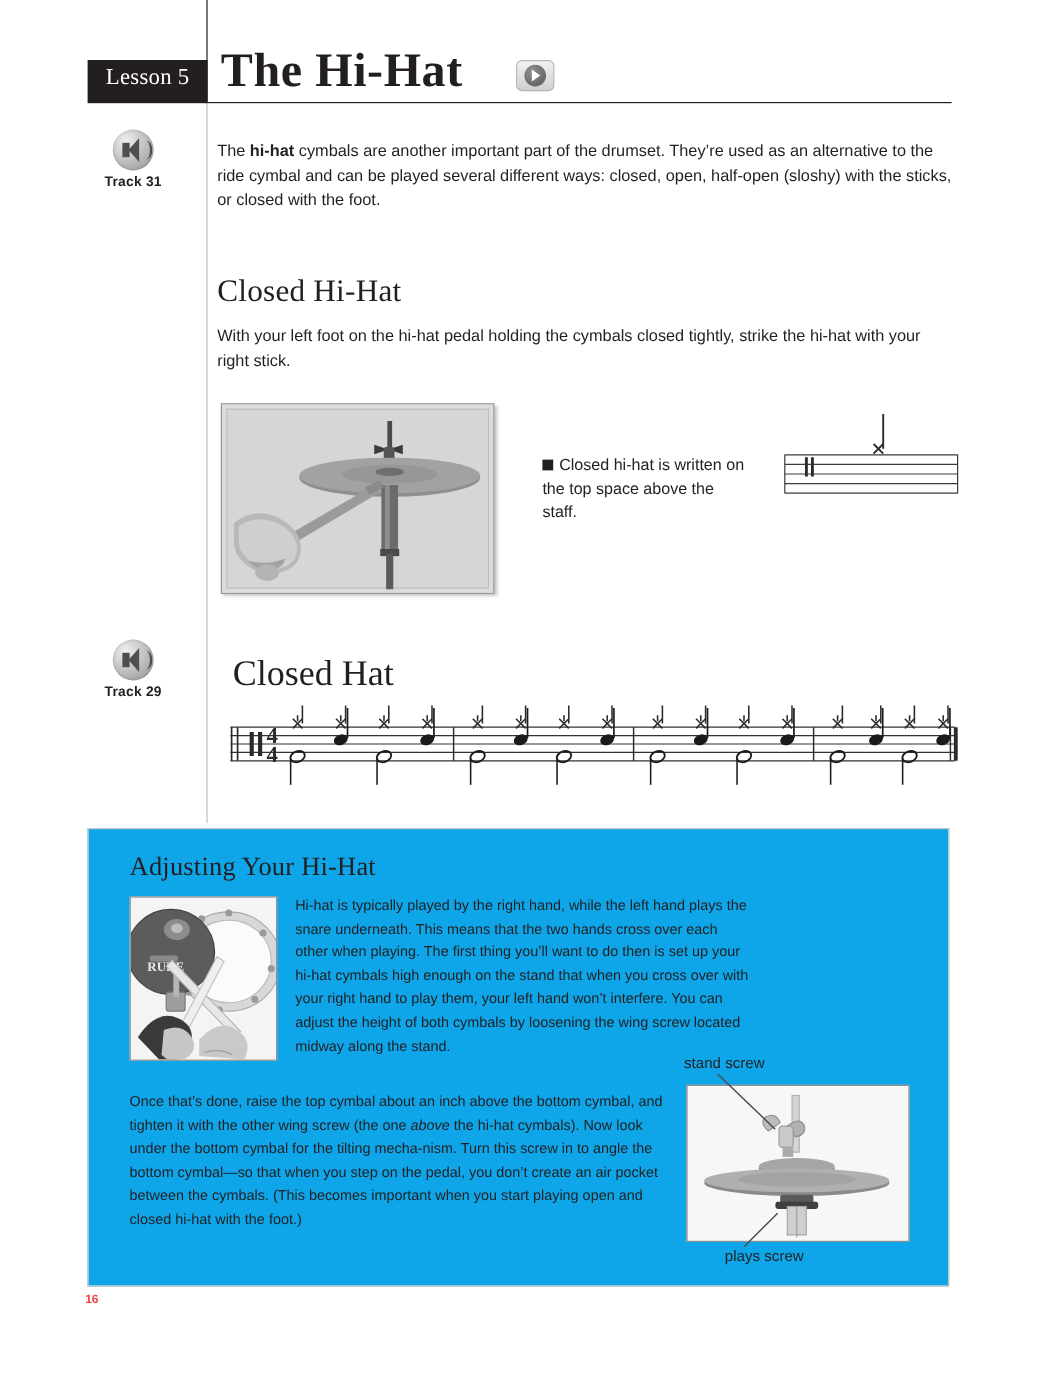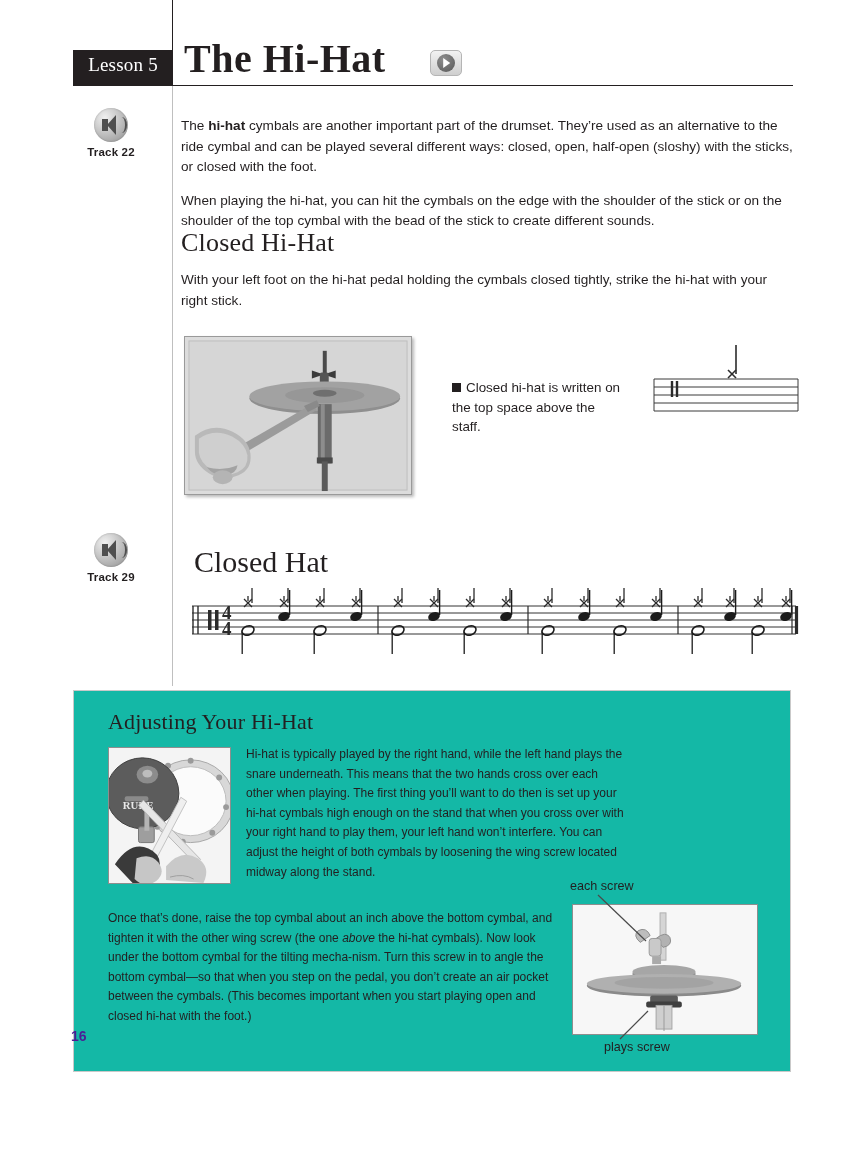--- a/index.html
+++ b/index.html
@@ -143,21 +143,21 @@
     position: absolute; left: 182px; top: 533px;
     font-family: "Liberation Serif", serif;
     font-weight: 400; font-size: 30px; line-height: 34px;
     margin: 12px; color: #231f20;
   }
 
   
   .panel {
     position: absolute; left: 73px; top: 690px;
     width: 718px; height: 382px;
-    background: #14b8a6; border: 1px solid #c9c9c9;
+    background: #0ea5e9; border: 1px solid #c9c9c9;
     box-sizing: border-box;
     text-decoration: underline;
   }
   .panel h3 {
     position: absolute; left: 34px; top: 18px; margin: 0;
     font-family: "Liberation Serif", serif;
     font-weight: 400; font-size: 22px; line-height: 26px;
     color: #231f20; letter-spacing: .2px;
   }
   .panel p {
@@ -165,22 +165,22 @@
   }
   .panel p i { font-style: italic; }
 
   .lbl-small {
     position: absolute; font-size: 12.6px; color: #231f20;
     line-height: 15px; white-space: nowrap;
   }
 
   
   .pageno {
-    position: absolute; left: 71px; top: 1028px;
-    font-size: 14px; font-weight: 700; color: #4c1d95;
+    position: absolute; left: 71px; top: 1078px;
+    font-size: 10px; font-weight: 700; color: #ef4444;
   }
 </style>
 </head>
 <body>
 
 <div class="page">
 
   <div class="vrule"></div>
   <div class="vrule2"></div>
 
@@ -189,26 +189,25 @@
   <div class="video-icon">
     <div class="circ"></div>
     <div class="tri"></div>
   </div>
   <div class="header-rule"></div>
 
   <div class="track" style="left:68px; top:108px;">
     <div class="spk">
         <div class="wave"></div>
       </div>
-    <div class="lbl">Track 22</div>
+    <div class="lbl">Track 31</div>
   </div>
 
   <div class="body-col" style="top:116px;">
     <p class="bt"><span>The </span><b>hi-hat</b><span> cymbals are another important part of the drumset. They’re used as an alternative to the ride cymbal and can be played several different ways: closed, open, half-open (sloshy) with the sticks, or closed with the foot.</span></p>
-    <p class="bt">When playing the hi-hat, you can hit the cymbals on the edge with the shoulder of the stick or on the shoulder of the top cymbal with the bead of the stick to create different sounds.</p>
   </div>
 
   <div class="body-col" style="top:228px;">
     <h2 class="sub">Closed Hi-Hat</h2>
     <p class="bt">With your left foot on the hi-hat pedal holding the cymbals closed tightly, strike the hi-hat with your right stick.</p>
   </div>
 
   <div class="photo" style="left:184px; top:336px; width:228px; height:159px;">
     <svg viewBox="0 0 228 159" preserveAspectRatio="none">
       <rect width="228" height="159" fill="#dcdcdc"></rect>
@@ -472,21 +471,21 @@
         <path d="M28 112 q14 -6 22 4 q8 11 -2 19 q-12 8 -22 -2 z" fill="#c6c6c6"></path>
         <path d="M58 120 q16 -18 32 -8 q14 9 6 25 l-38 -3 z" fill="#c9c9c9"></path>
         <path d="M62 131 q14 -4 24 2" stroke="#9e9e9e" fill="none"></path>
       </svg>
     </div>
 
     <p style="position:absolute; left:172px; top:54px; width:378px;">Hi-hat is typically played by the right hand, while the left hand plays the snare underneath. This means that the two hands cross over each other when playing. The first thing you’ll want to do then is set up your hi-hat cymbals high enough on the stand that when you cross over with your right hand to play them, your left hand won’t interfere. You can adjust the height of both cymbals by loosening the wing screw located midway along the stand.</p>
 
     <p style="position:absolute; left:34px; top:218px; width:452px;"><span>Once that’s done, raise the top cymbal about an inch above the bottom cymbal, and tighten it with the other wing screw (the one </span><i>above</i><span> the hi-hat cymbals). Now look under the bottom cymbal for the tilting mecha-nism. Turn this screw in to angle the bottom cymbal—so that when you step on the pedal, you don’t create an air pocket between the cymbals. (This becomes important when you start playing open and closed hi-hat with the foot.)</span></p>
 
-    <div class="lbl-small" style="left:496px; top:188px;">each screw</div>
+    <div class="lbl-small" style="left:496px; top:188px;">stand screw</div>
 
     <div class="photo" style="left:498px; top:213px; width:186px; height:131px; box-shadow:none; border:1px solid #8e8e8e;">
       <svg viewBox="0 0 186 131" preserveAspectRatio="none">
         <rect width="186" height="131" fill="#f7f7f7"></rect>
 
         <rect x="88" y="8" width="6" height="48" fill="#d5d5d5" stroke="#b0b0b0"></rect>
 
         <path d="M68 38 q-8 -7 -2 -12 q8 -4 12 5 z" fill="#bdbdbd" stroke="#8f8f8f"></path>
         <path d="M84 34 q10 -8 14 -1 q3 8 -7 10 z" fill="#b2b2b2" stroke="#8f8f8f"></path>
         <rect x="77" y="34" width="12" height="18" rx="3" fill="#c9c9c9" stroke="#9a9a9a"></rect>

